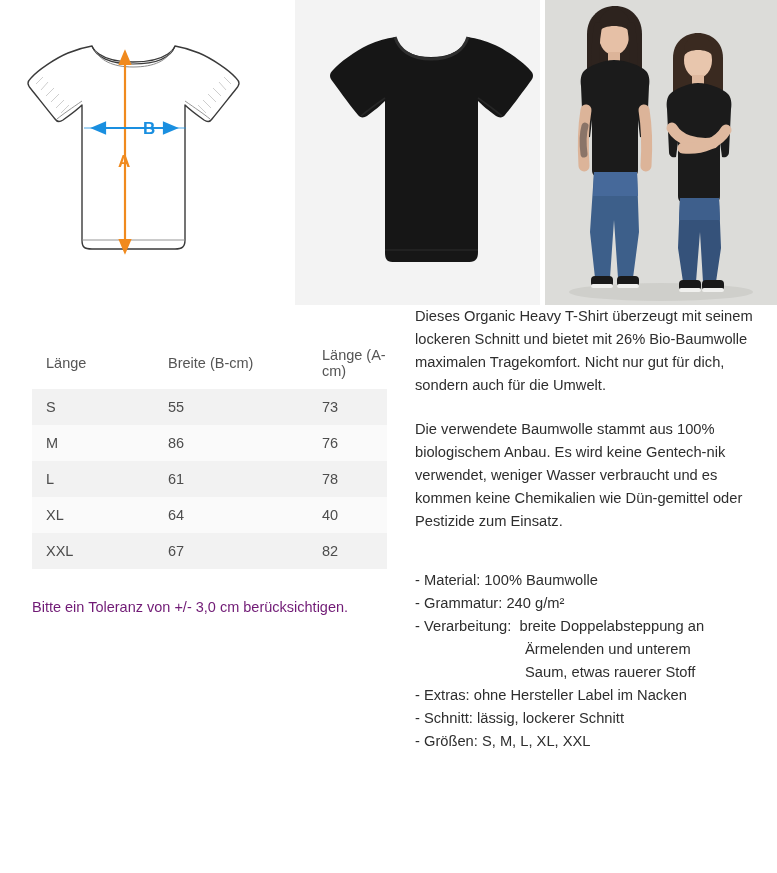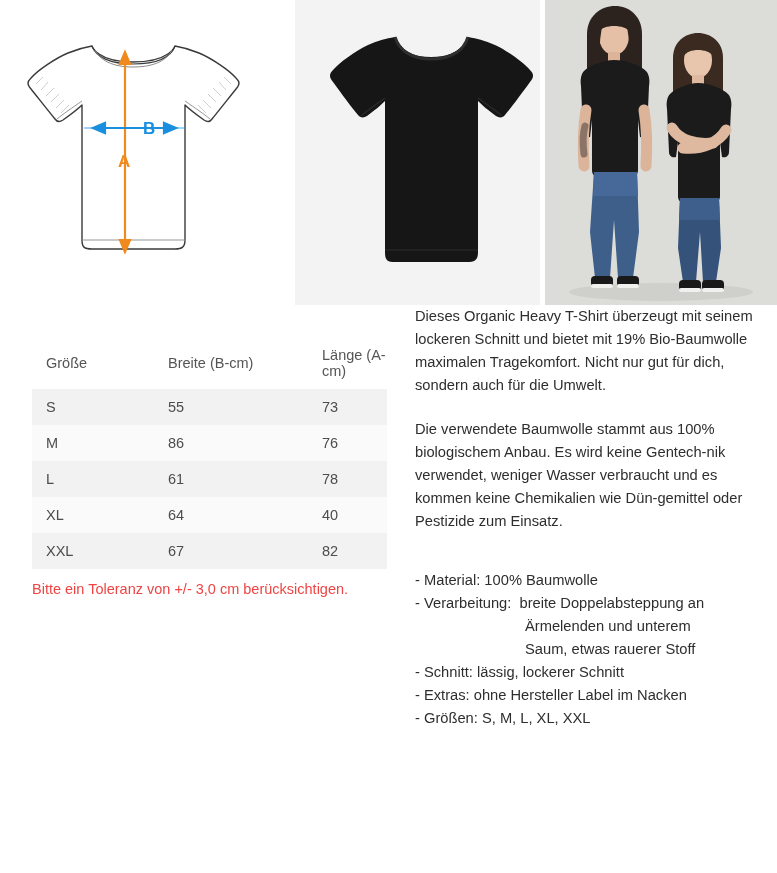--- a/index.html
+++ b/index.html
@@ -84,23 +84,23 @@
   table.size-table td {
     padding: 10px 0 10px 14px;
     color: #4d4d4d;
   }
   table.size-table th:nth-child(1), table.size-table td:nth-child(1) { width: 108px; }
   table.size-table th:nth-child(2), table.size-table td:nth-child(2) { width: 140px; }
   table.size-table tbody tr:nth-child(odd) td { background: #f2f2f2; }
   table.size-table tbody tr:nth-child(even) td { background: #fafafa; }
 
   .tolerance-note {
-    margin-top: 12px;
+    margin-top: 30px;
     font-size: 14.5px;
-    color: #ef4444;
+    color: #701a75;
   }
 
   
   .desc-para {
     font-size: 14.7px;
     line-height: 23px;
     color: #2e2e2e;
     margin: 0 0 21px 0;
   }
   .spec-list {
@@ -250,21 +250,21 @@
     </svg>
   </div>
 </div>
 
 <div class="content">
 
   <div class="left-col">
     <table class="size-table">
       <thead>
         <tr>
-          <th>Größe</th>
+          <th>Länge</th>
           <th>Breite (B-cm)</th>
           <th>Länge (A-cm)</th>
         </tr>
       </thead>
       <tbody>
         <tr>
           <td>S</td>
           <td>55</td>
           <td>73</td>
         </tr>
@@ -288,25 +288,26 @@
           <td>67</td>
           <td>82</td>
         </tr>
       </tbody>
     </table>
 
     <div class="tolerance-note">Bitte ein Toleranz von +/- 3,0 cm berücksichtigen.</div>
   </div>
 
   <div class="right-col">
-    <p class="desc-para">Dieses Organic Heavy T-Shirt überzeugt mit seinem lockeren Schnitt und bietet mit 19% Bio-Baumwolle maximalen Tragekomfort. Nicht nur gut für dich, sondern auch für die Umwelt.</p>
+    <p class="desc-para">Dieses Organic Heavy T-Shirt überzeugt mit seinem lockeren Schnitt und bietet mit 26% Bio-Baumwolle maximalen Tragekomfort. Nicht nur gut für dich, sondern auch für die Umwelt.</p>
     <p class="desc-para">Die verwendete Baumwolle stammt aus 100% biologischem Anbau. Es wird keine Gentech-nik verwendet, weniger Wasser verbraucht und es kommen keine Chemikalien wie Dün-gemittel oder Pestizide zum Einsatz.</p>
     <div class="spec-list">
       <div class="spec-line">- Material: 100% Baumwolle</div>
+      <div class="spec-line">- Grammatur: 240 g/m²</div>
       <div class="spec-line">- Verarbeitung:  breite Doppelabsteppung an</div>
       <div class="spec-line spec-indent">Ärmelenden und unterem</div>
       <div class="spec-line spec-indent">Saum, etwas rauerer Stoff</div>
+      <div class="spec-line">- Extras: ohne Hersteller Label im Nacken</div>
       <div class="spec-line">- Schnitt: lässig, lockerer Schnitt</div>
-      <div class="spec-line">- Extras: ohne Hersteller Label im Nacken</div>
       <div class="spec-line">- Größen: S, M, L, XL, XXL</div>
     </div>
   </div>
 </div>
 
 </body></html>

